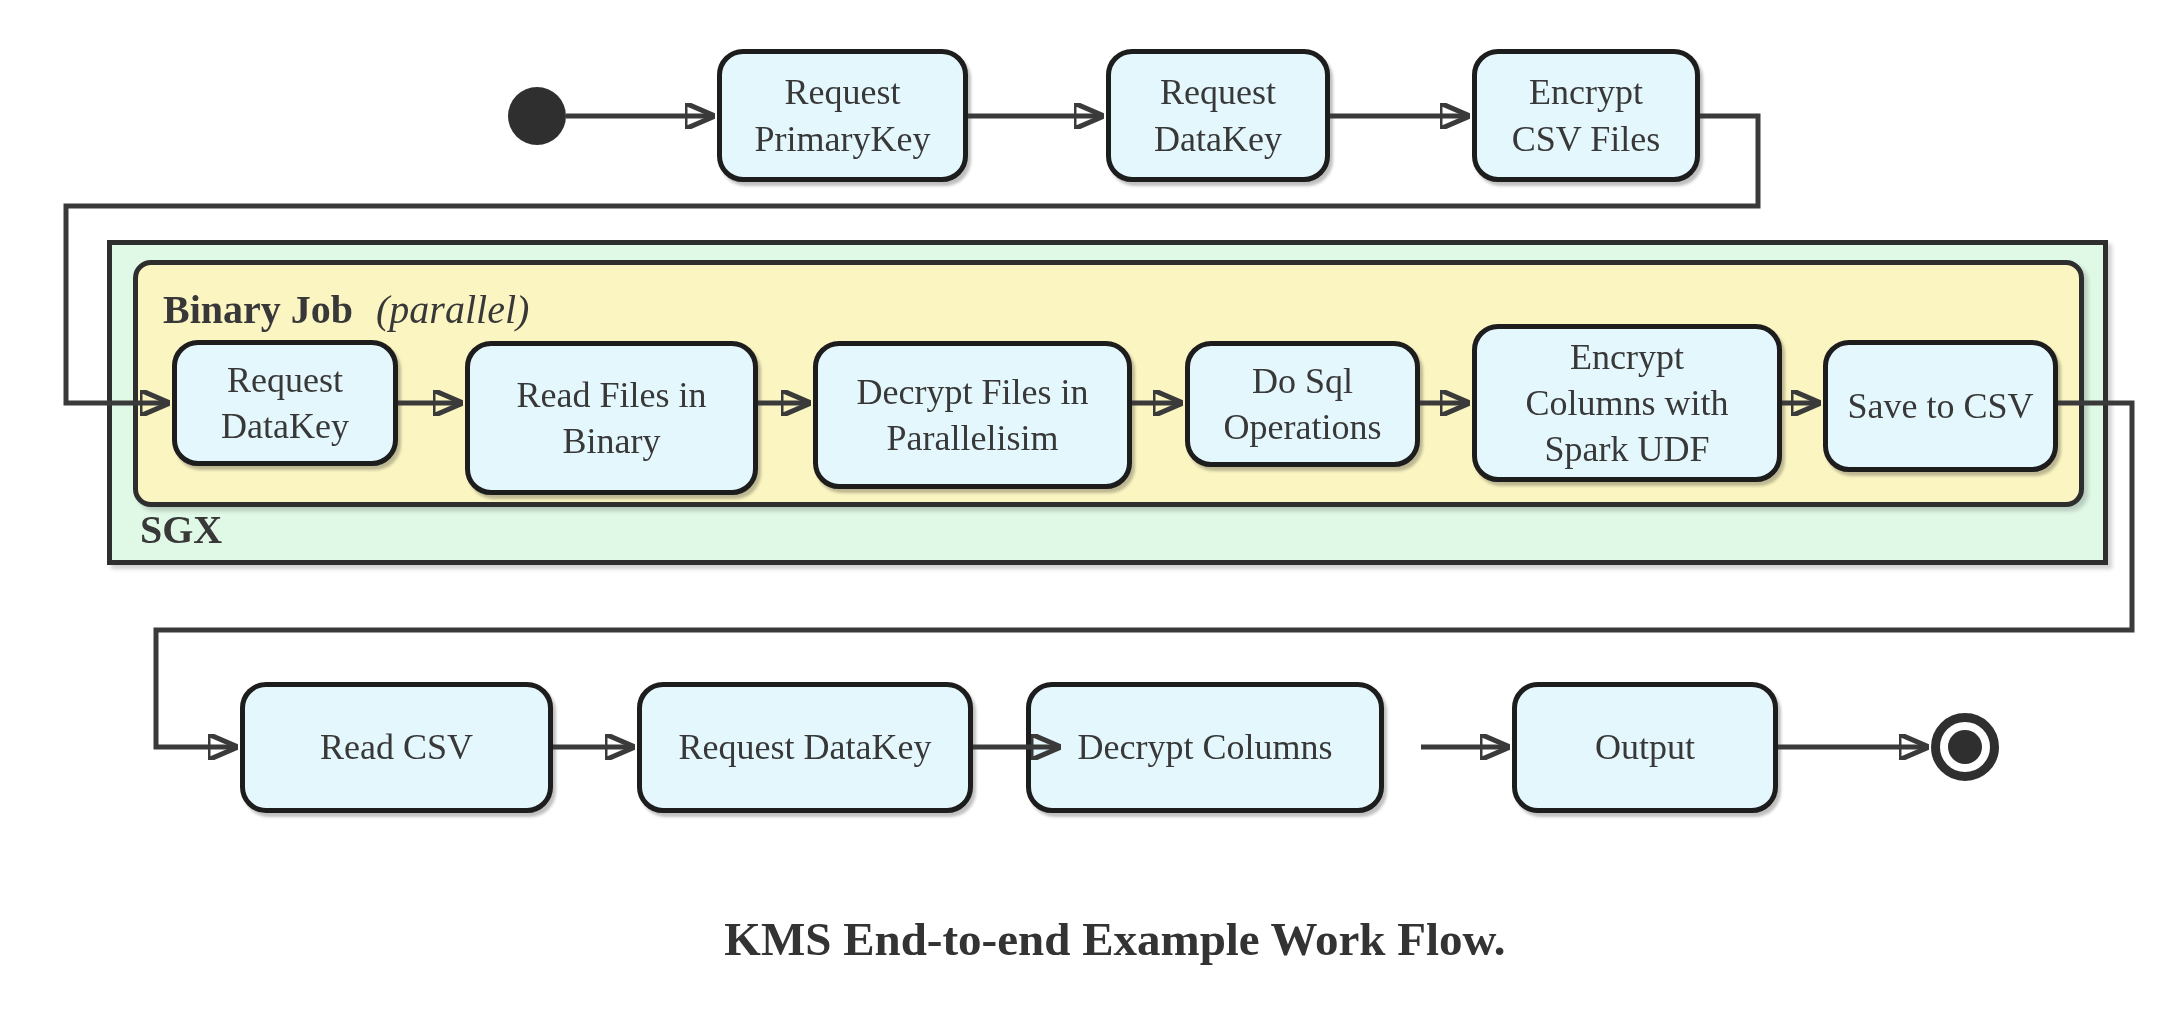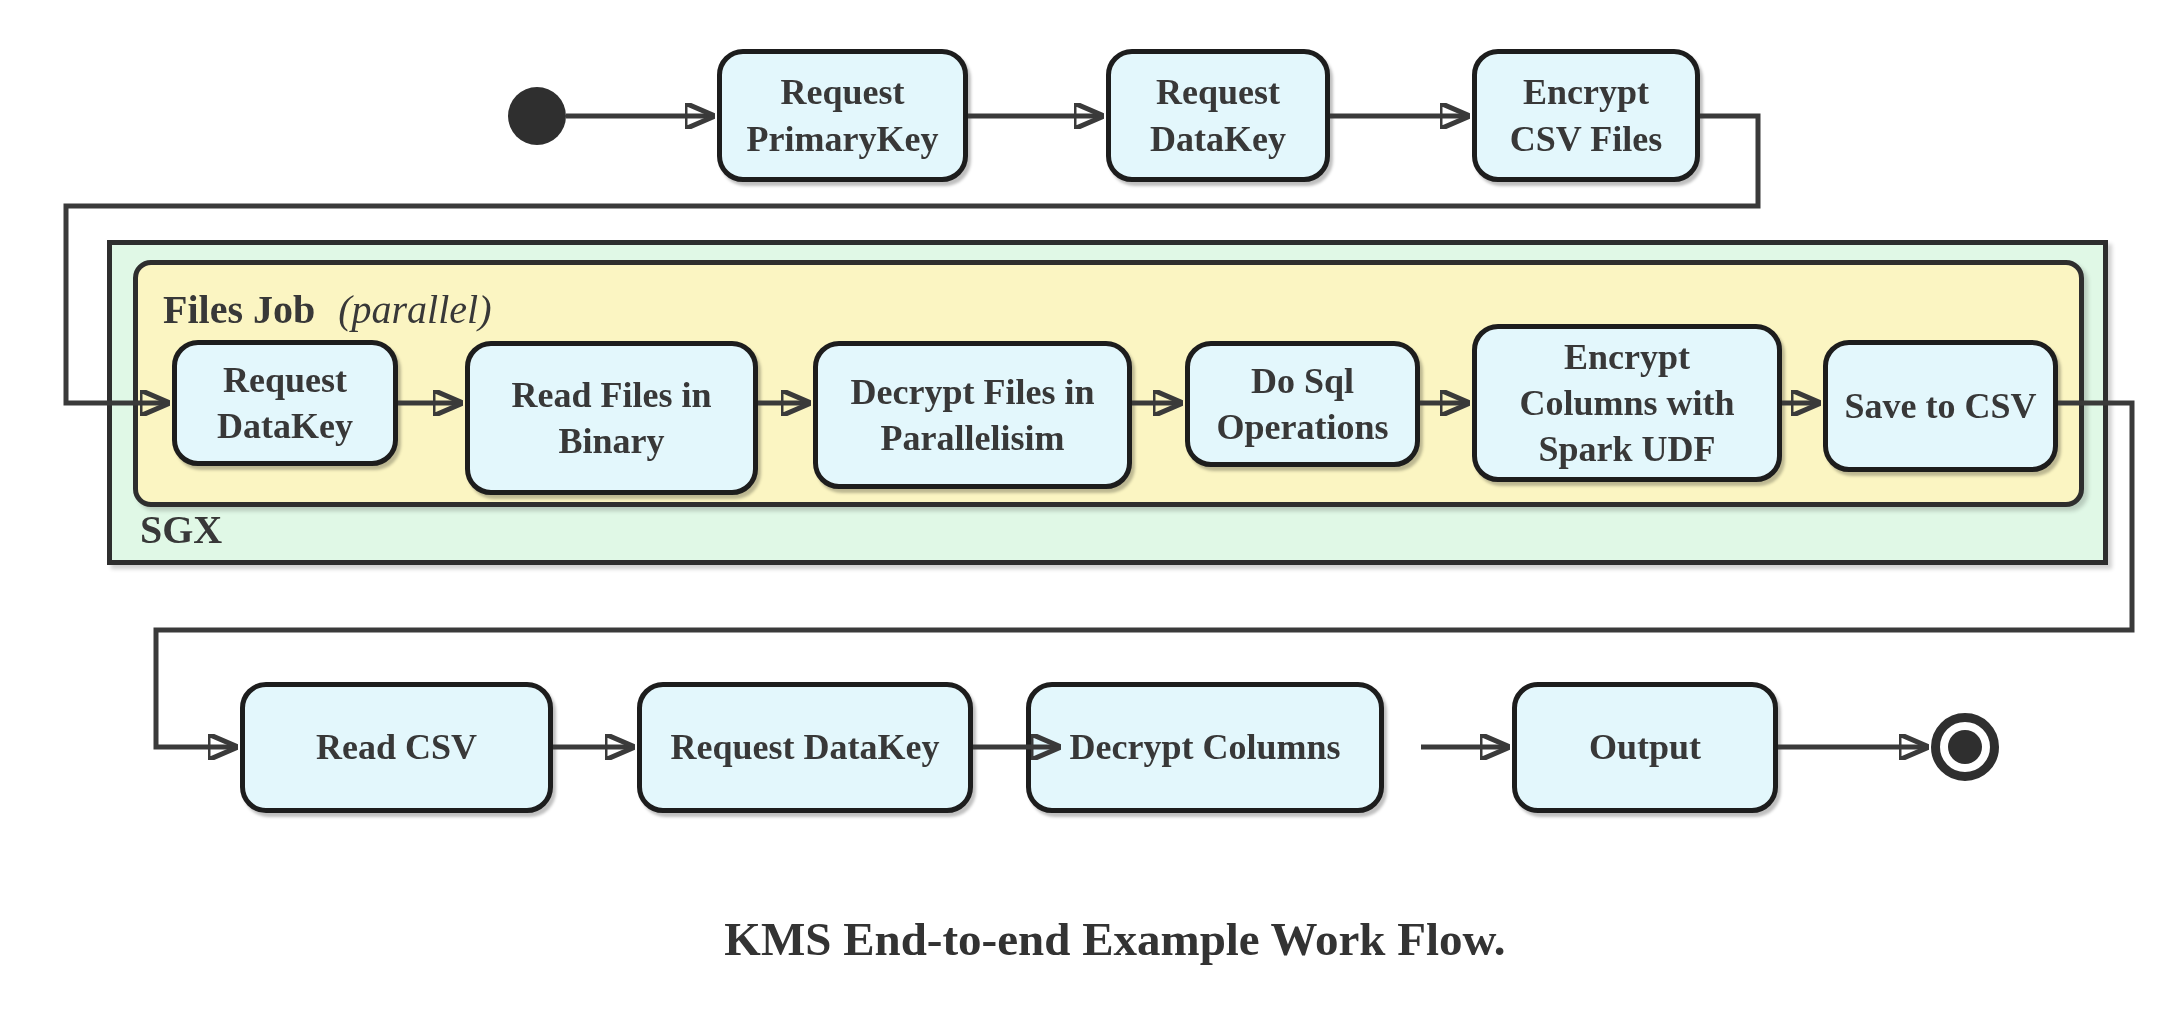--- a/index.html
+++ b/index.html
@@ -54,21 +54,21 @@
     box-sizing: border-box;
     background: var(--node-fill, #e3f7fc);
     border: 5px solid var(--node-border, #1d1d1d);
     border-radius: 26px;
     box-shadow: 3px 4px 3px rgba(0,0,0,0.25);
     display: flex;
     align-items: center;
     justify-content: center;
     text-align: center;
     font-size: 36px;
-    font-weight: 700;
+    font-weight: 400;
     line-height: 1.28;
     white-space: pre-line;
     color: var(--text, #383838);
   }
 
   .start-node {
     position: absolute;
     left: 508px; top: 87px;
     width: 58px; height: 58px;
     background: #2f2f2f;
@@ -116,21 +116,21 @@
 </style>
 </head>
 <body>
 
 <div class="canvas">
 
   <div class="container-box sgx-container"></div>
   <div class="container-box spark-container"></div>
 
   <div class="container-label spark-label">
-    <span>Files Job</span><span class="mode">(parallel)</span>
+    <span>Binary Job</span><span class="mode">(parallel)</span>
   </div>
   <div class="container-label sgx-label">SGX</div>
 
   <div class="start-node"></div>
   <div class="end-node">
     <div class="end-node-dot"></div>
   </div>
 
   <div class="node" style="left:717px;top:49px;width:251px;height:133px">Request
 PrimaryKey</div>

